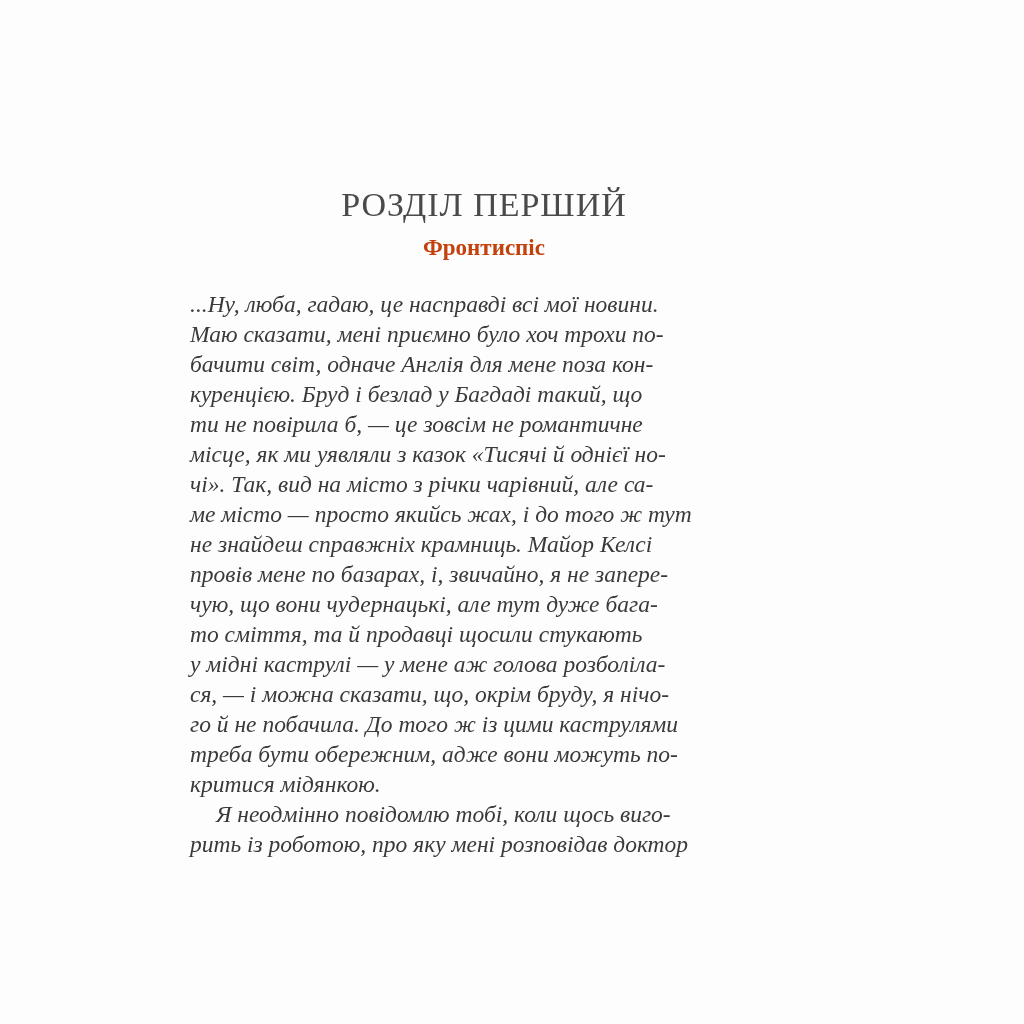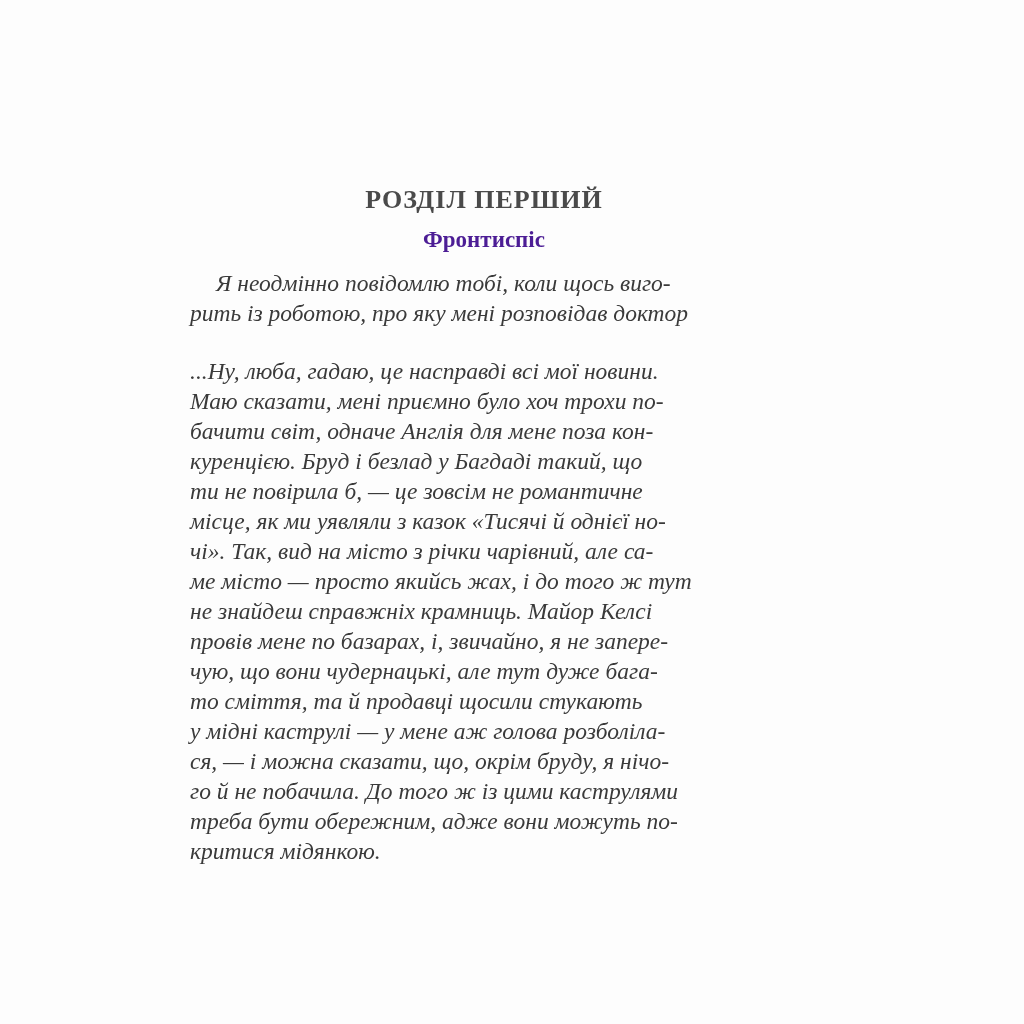--- a/index.html
+++ b/index.html
@@ -18,32 +18,32 @@
   }
   .text-column {
     position: absolute;
     left: 190px;
     top: 186px;
     width: 588px;
   }
   .chapter-title {
     margin: 0;
     text-align: center;
-    font-size: 26px;
-    font-weight: 700;
+    font-size: 34px;
+    font-weight: 400;
     letter-spacing: 1px;
     color: #4a4a4a;
     line-height: 1.1;
   }
   .section-title {
-    margin: 12px 0 16px 0;
+    margin: 12px 0 4px 0;
     text-align: center;
     font-size: 23px;
     font-weight: bold;
-    color: #4c1d95;
+    color: #c2410c;
     line-height: 1.1;
   }
   .intro {
     margin: 30px 0 0 0;
     font-size: 23px;
     line-height: 32px;
     white-space: pre-line;
     color: #3b3b3b;
   }
   .letter {
@@ -59,33 +59,33 @@
     text-indent: 26px;
   }
 </style>
 </head>
 <body>
 
 <div class="page">
   <div class="text-column">
     <h1 class="chapter-title">РОЗДІЛ ПЕРШИЙ</h1>
     <h2 class="section-title">Фронтиспіс</h2>
-    <p class="letter continued">Я неодмінно повідомлю тобі, коли щось виго-
-рить із роботою, про яку мені розповідав доктор</p>
     <p class="letter">...Ну, люба, гадаю, це насправді всі мої новини.
 Маю сказати, мені приємно було хоч трохи по-
 бачити світ, одначе Англія для мене поза кон-
 куренцією. Бруд і безлад у Багдаді такий, що
 ти не повірила б, — це зовсім не романтичне
 місце, як ми уявляли з казок «Тисячі й однієї но-
 чі». Так, вид на місто з річки чарівний, але са-
 ме місто — просто якийсь жах, і до того ж тут
 не знайдеш справжніх крамниць. Майор Келсі
 провів мене по базарах, і, звичайно, я не запере-
 чую, що вони чудернацькі, але тут дуже бага-
 то сміття, та й продавці щосили стукають
 у мідні каструлі — у мене аж голова розболіла-
 ся, — і можна сказати, що, окрім бруду, я нічо-
 го й не побачила. До того ж із цими каструлями
 треба бути обережним, адже вони можуть по-
 критися мідянкою.</p>
+    <p class="letter continued">Я неодмінно повідомлю тобі, коли щось виго-
+рить із роботою, про яку мені розповідав доктор</p>
   </div>
 </div>
 
 </body></html>

